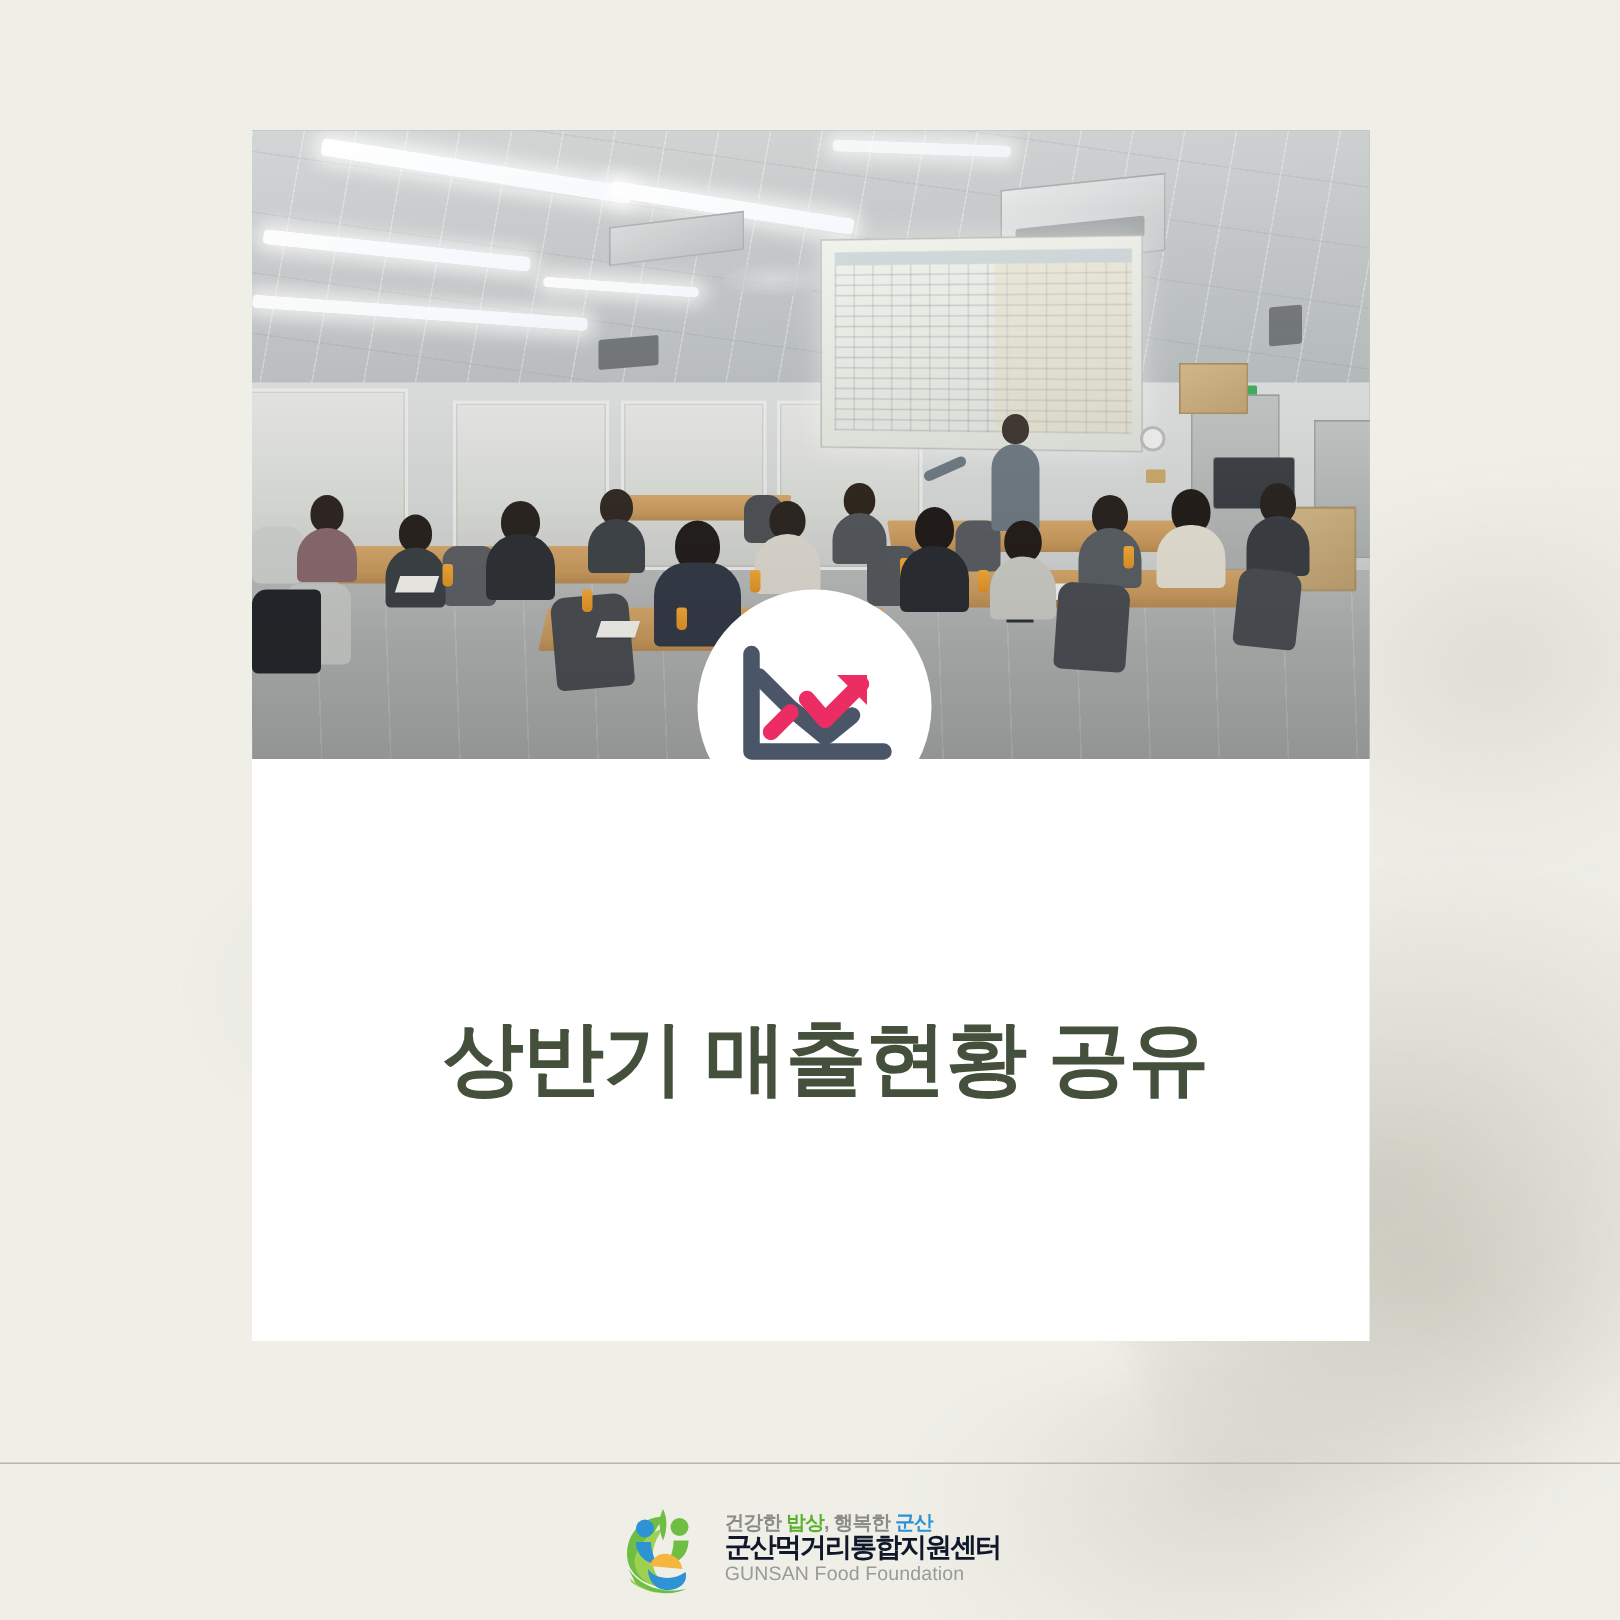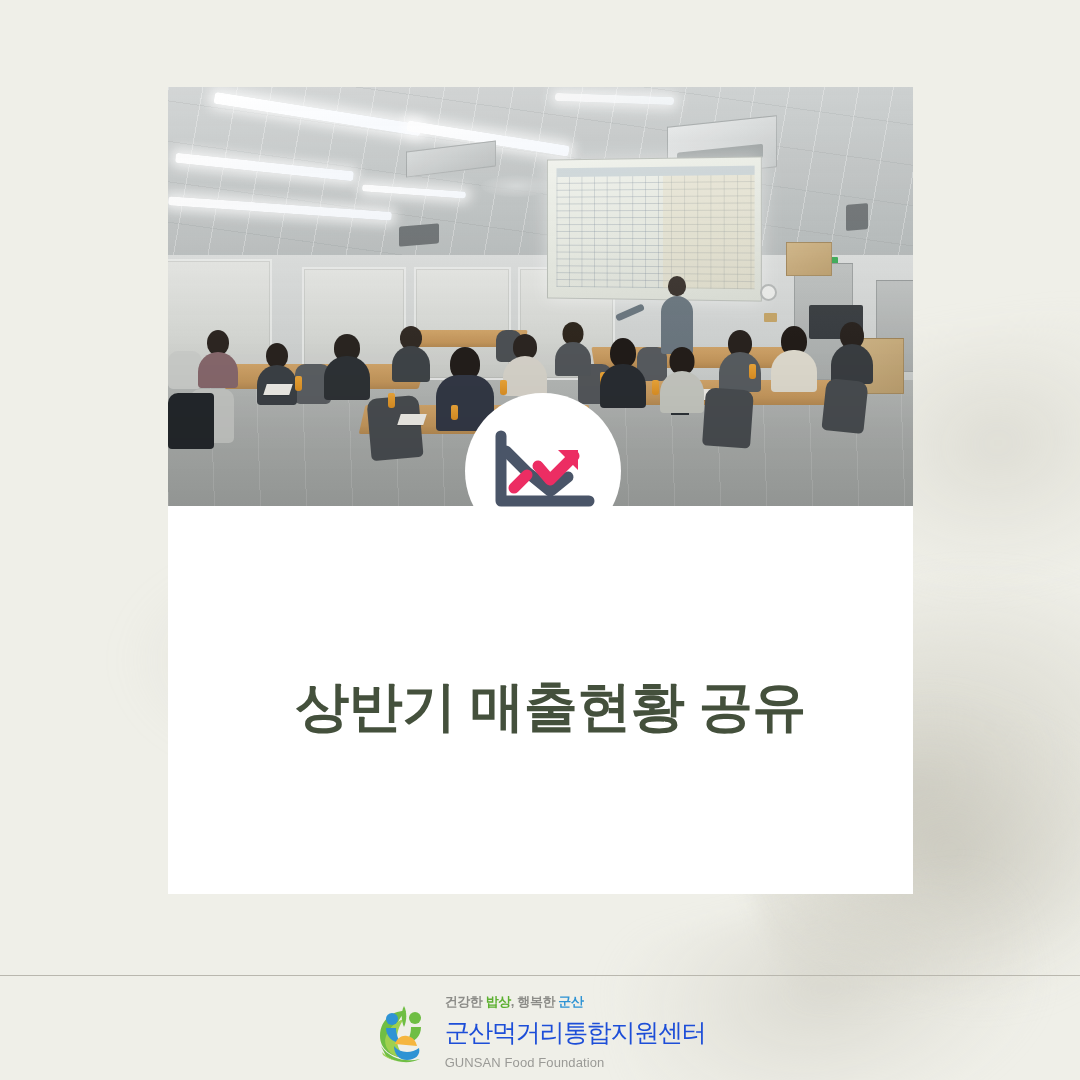--- a/index.html
+++ b/index.html
@@ -439,37 +439,37 @@
     width: 1080px;
     height: 95px;
     display: flex;
     align-items: center;
     justify-content: center;
     gap: 12px;
   }
 
   .logo-mark { width: 58px; height: 62px; flex: 0 0 auto; }
 
-  .logo-text { display: flex; flex-direction: column; gap: 11px; }
+  .logo-text { display: flex; flex-direction: column; gap: 1px; }
 
   .logo-tagline {
     font-size: 13px;
     font-weight: 700;
     color: #8c8c88;
     letter-spacing: -0.4px;
     line-height: 1;
     white-space: nowrap;
   }
   .logo-tagline .green { color: #5cb030; }
   .logo-tagline .blue  { color: #2e93d4; }
 
   .logo-name {
-    font-size: 25px;
-    font-weight: 400;
-    color: #1d4ed8;
+    font-size: 18px;
+    font-weight: 700;
+    color: #0f172a;
     letter-spacing: -1.3px;
     line-height: 1.05;
     white-space: nowrap;
   }
 
   .logo-en {
     font-size: 13px;
     font-weight: 400;
     color: #9a9a96;
     letter-spacing: 0.1px;

